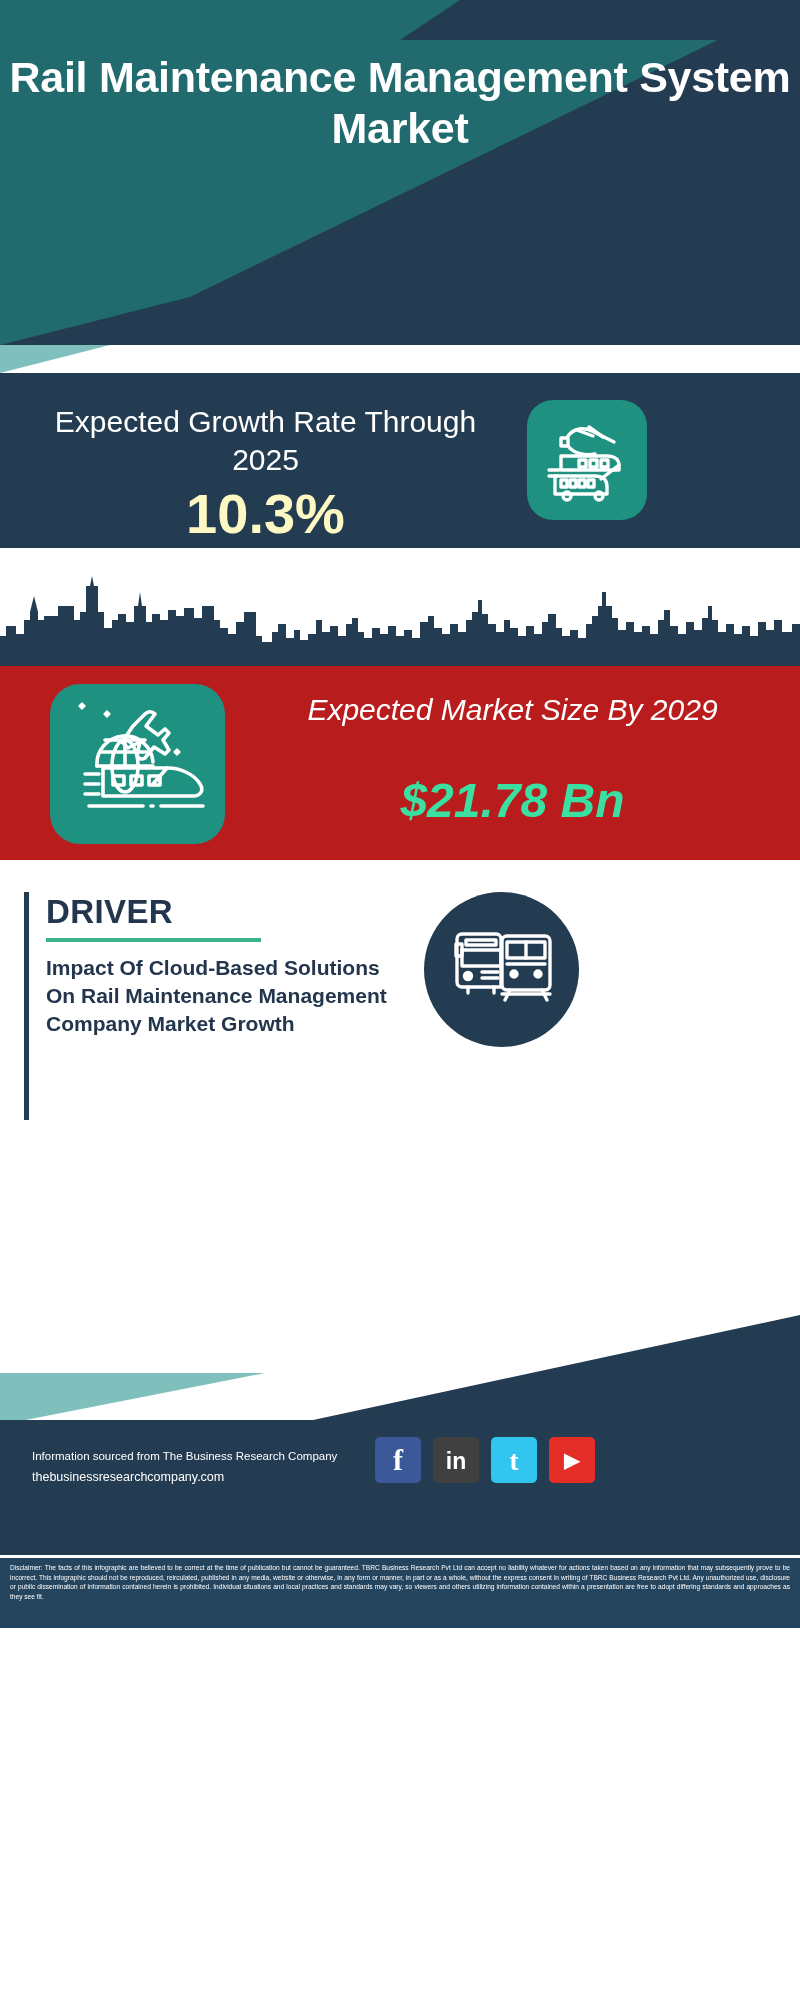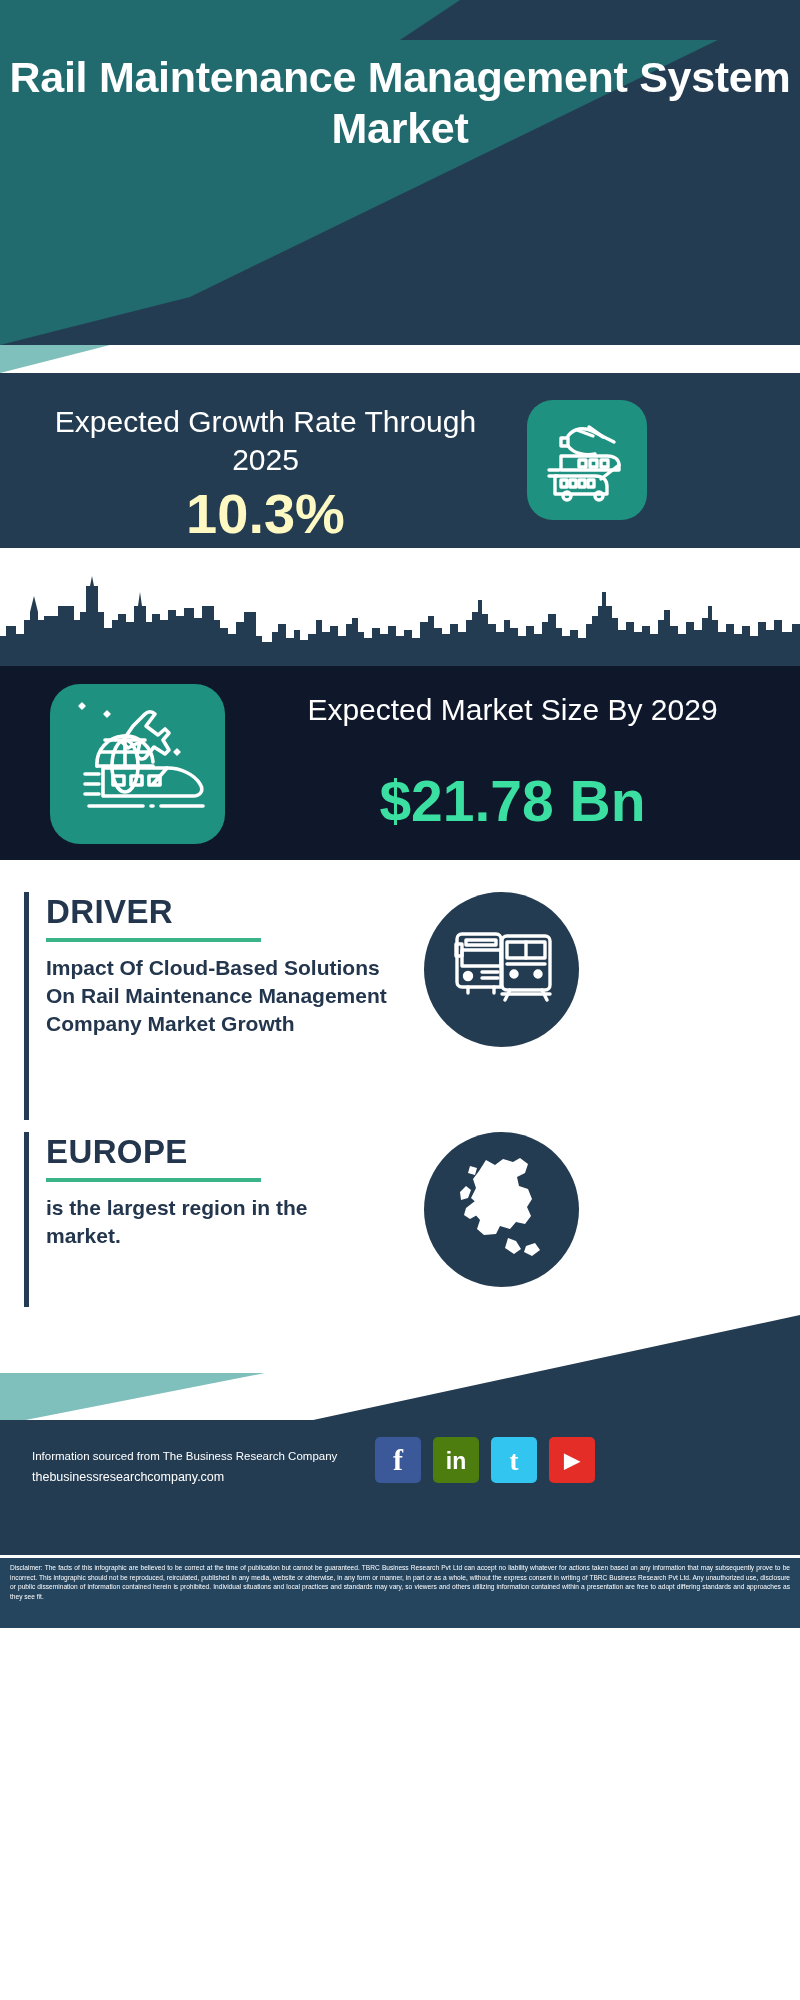--- a/index.html
+++ b/index.html
@@ -23,27 +23,27 @@
   .growth-text{position:absolute;left:28px;top:30px;width:475px;text-align:center;color:#ffffff;
      font-size:30px;line-height:38px;}
   .growth-value{position:absolute;left:28px;top:112px;width:475px;text-align:center;color:#fef9c3;
      font-size:56px;line-height:58px;font-weight:bold;}
   .growth-icon{position:absolute;left:527px;top:27px;width:120px;height:120px;background:#1f9180;border-radius:26px;}
   .growth-icon svg{position:absolute;left:14px;top:16px;}
 
   
   .sky-white{position:absolute;left:0;top:548px;width:800px;height:118px;background:#ffffff;overflow:hidden;}
   .skyline{position:absolute;left:0;bottom:0;width:800px;height:90px;}
-  .market{position:absolute;left:0;top:666px;width:800px;height:194px;background:#0f172a;}
+  .market{position:absolute;left:0;top:666px;width:800px;height:194px;background:#b91c1c;font-style:italic;}
   .market-icon{position:absolute;left:50px;top:18px;width:175px;height:160px;background:#1f9180;border-radius:30px;}
   .market-icon svg{position:absolute;left:17px;top:12px;}
   .market-text{position:absolute;left:240px;top:25px;width:545px;text-align:center;color:#ffffff;
      font-size:30px;line-height:38px;}
   .market-value{position:absolute;left:240px;top:104px;width:545px;text-align:center;color:#3bdfa1;
-     font-size:57px;line-height:62px;font-weight:bold;}
+     font-size:48px;line-height:62px;font-weight:bold;}
 
   
   .cards{position:absolute;left:0;top:860px;width:800px;height:455px;background:#ffffff;}
   .card{position:absolute;left:24px;width:760px;}
   .card-bar{position:absolute;left:0;top:0;width:5px;background:#243c52;}
   .card-head{position:absolute;left:22px;top:0px;color:#23364d;font-size:33px;line-height:36px;font-weight:bold;letter-spacing:0.4px;}
   .card-rule{position:absolute;left:22px;width:215px;height:4px;background:#3cb489;}
   .card-body{position:absolute;left:22px;color:#23364d;font-size:21px;line-height:28px;font-weight:bold;}
   .card-circle{position:absolute;width:155px;height:155px;border-radius:50%;background:#243c52;}
   .card-circle svg{position:absolute;}
@@ -161,49 +161,38 @@
           <path d="M74 20 v16"></path>
           <path d="M55 42 h38"></path>
           <circle cx="62" cy="52" r="3" fill="#ffffff"></circle>
           <circle cx="86" cy="52" r="3" fill="#ffffff"></circle>
           <path d="M50 72 h48"></path>
           <path d="M58 68 l-5,10 M90 68 l5,10"></path>
         </svg>
       </div>
     </div>
 
-    <div class="card" style="top:272px;height:175px;">
-      <div class="card-bar" style="height:175px;"></div>
-      <div class="card-head" style="top:2px;">EUROPE</div>
-      <div class="card-rule" style="top:46px;"></div>
-      <div class="card-body" style="top:62px;width:310px;">is the largest region in the market.</div>
-      <div class="card-circle" style="left:400px;top:0px;">
-        <svg width="112" height="120" viewBox="0 0 112 120" style="left:22px;top:18px;">
-          <path fill="#ffffff" d="M24 16 l7,2 -2,7 -7,-2 z M14 42 l6,-6 5,4 -3,8 -7,2 z M20 58 l9,-7 6,3 -2,10 -9,5 -6,-4 z M40 10 l9,5 8,-6 10,3 7,-4 8,6 -3,9 -8,4 2,9 9,3 4,10 -5,8 4,9 -6,8 -9,-2 -6,7 -10,-3 -4,8 -12,1 -7,-6 3,-9 -6,-7 4,-9 -7,-6 5,-10 -3,-9 6,-8 z M44 72 l7,4 -2,8 -8,-3 z M62 88 l8,3 5,8 -7,5 -9,-6 z M80 96 l9,-3 5,7 -8,6 -8,-4 z"></path>
-        </svg>
-      </div>
-    </div>
 
   </div>
 
   <div class="foot-wrap">
     <svg class="foot-svg" width="800" height="110" viewBox="0 0 800 110" preserveAspectRatio="none">
       <polygon points="0,110 800,110 800,0 290,110" fill="#243c52"></polygon>
       <polygon points="0,58 265,58 0,110" fill="#7fc0bd"></polygon>
     </svg>
   </div>
   <div class="foot-bar"></div>
 
   <div class="foot-info">Information sourced from The Business Research Company</div>
   <div class="foot-site">thebusinessresearchcompany.com</div>
 
   <div class="social" style="left:375px;background:#3b5998;">
     <span style="font-size:30px;line-height:46px;font-family:'Liberation Serif',serif;">f</span>
   </div>
-  <div class="social" style="left:433px;background:#4d7c0f;">
+  <div class="social" style="left:433px;background:#404040;">
     <span style="font-size:23px;line-height:48px;">in</span>
   </div>
   <div class="social" style="left:491px;background:#31c5f0;">
     <span style="font-size:27px;line-height:48px;font-family:'Liberation Serif',serif;">t</span>
   </div>
   <div class="social" style="left:549px;background:#e52d27;">
     <span style="font-size:20px;line-height:47px;">▶</span>
   </div>
 
   <div class="disclaimer">

